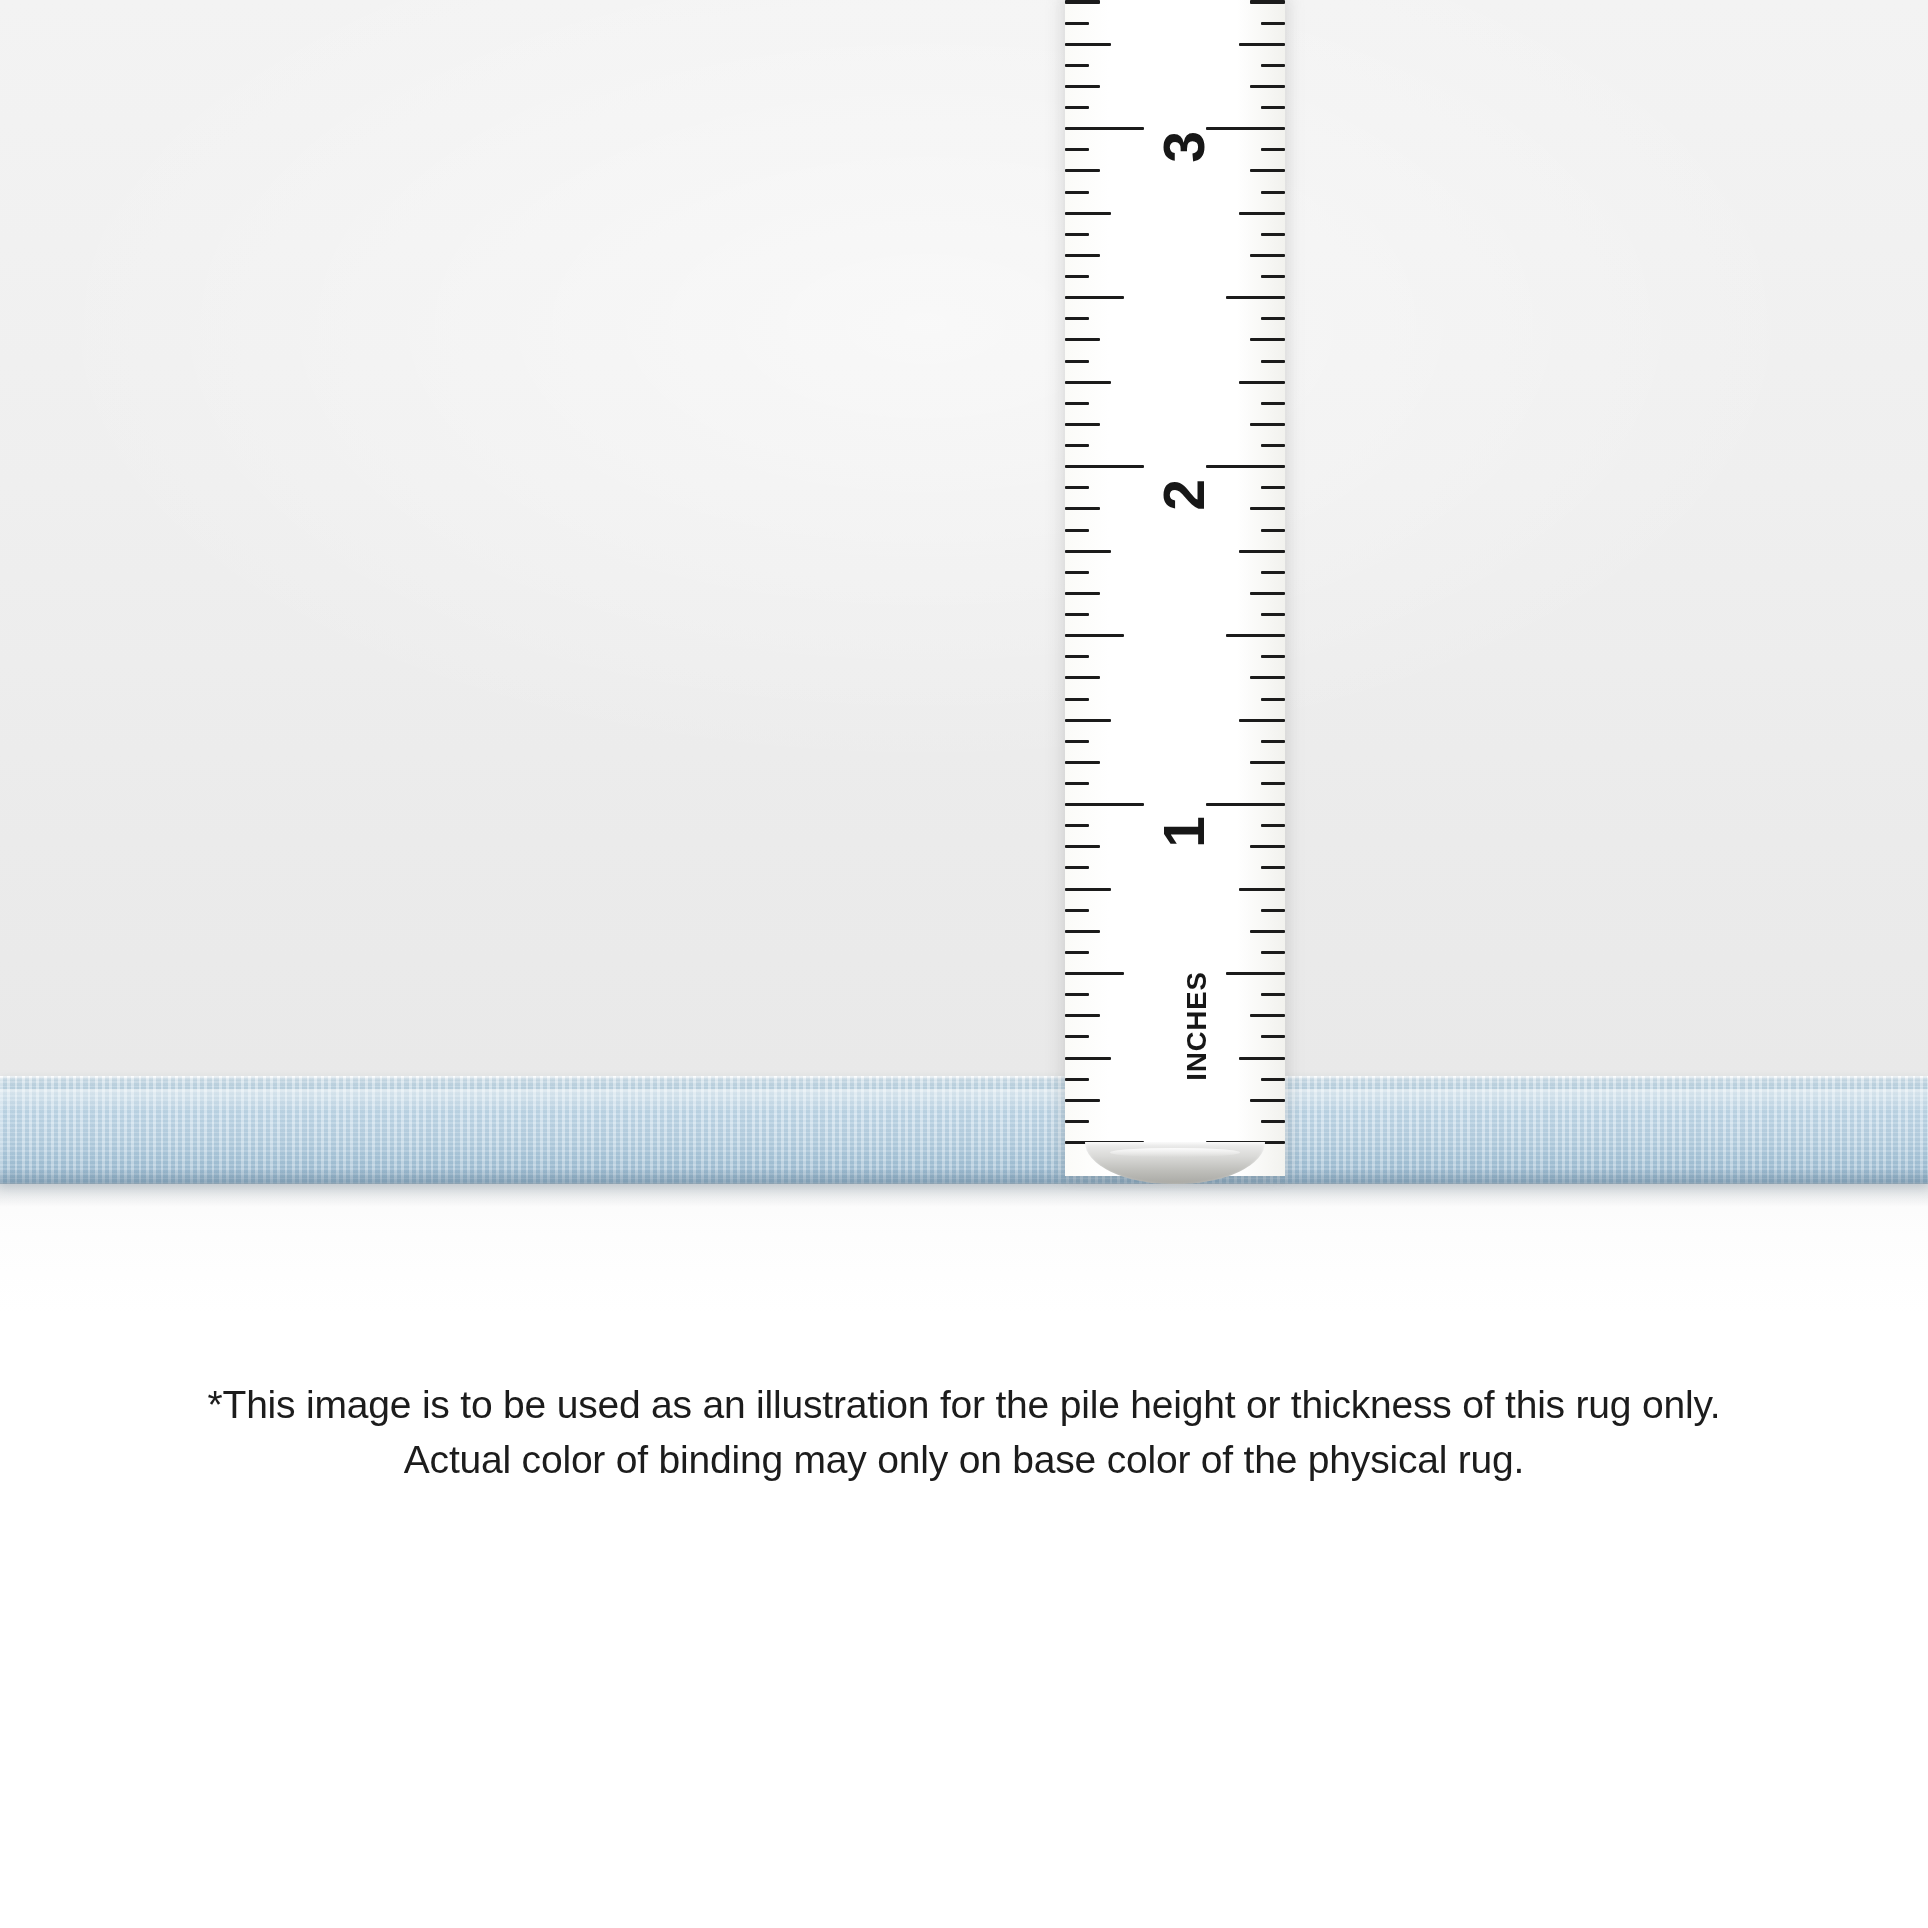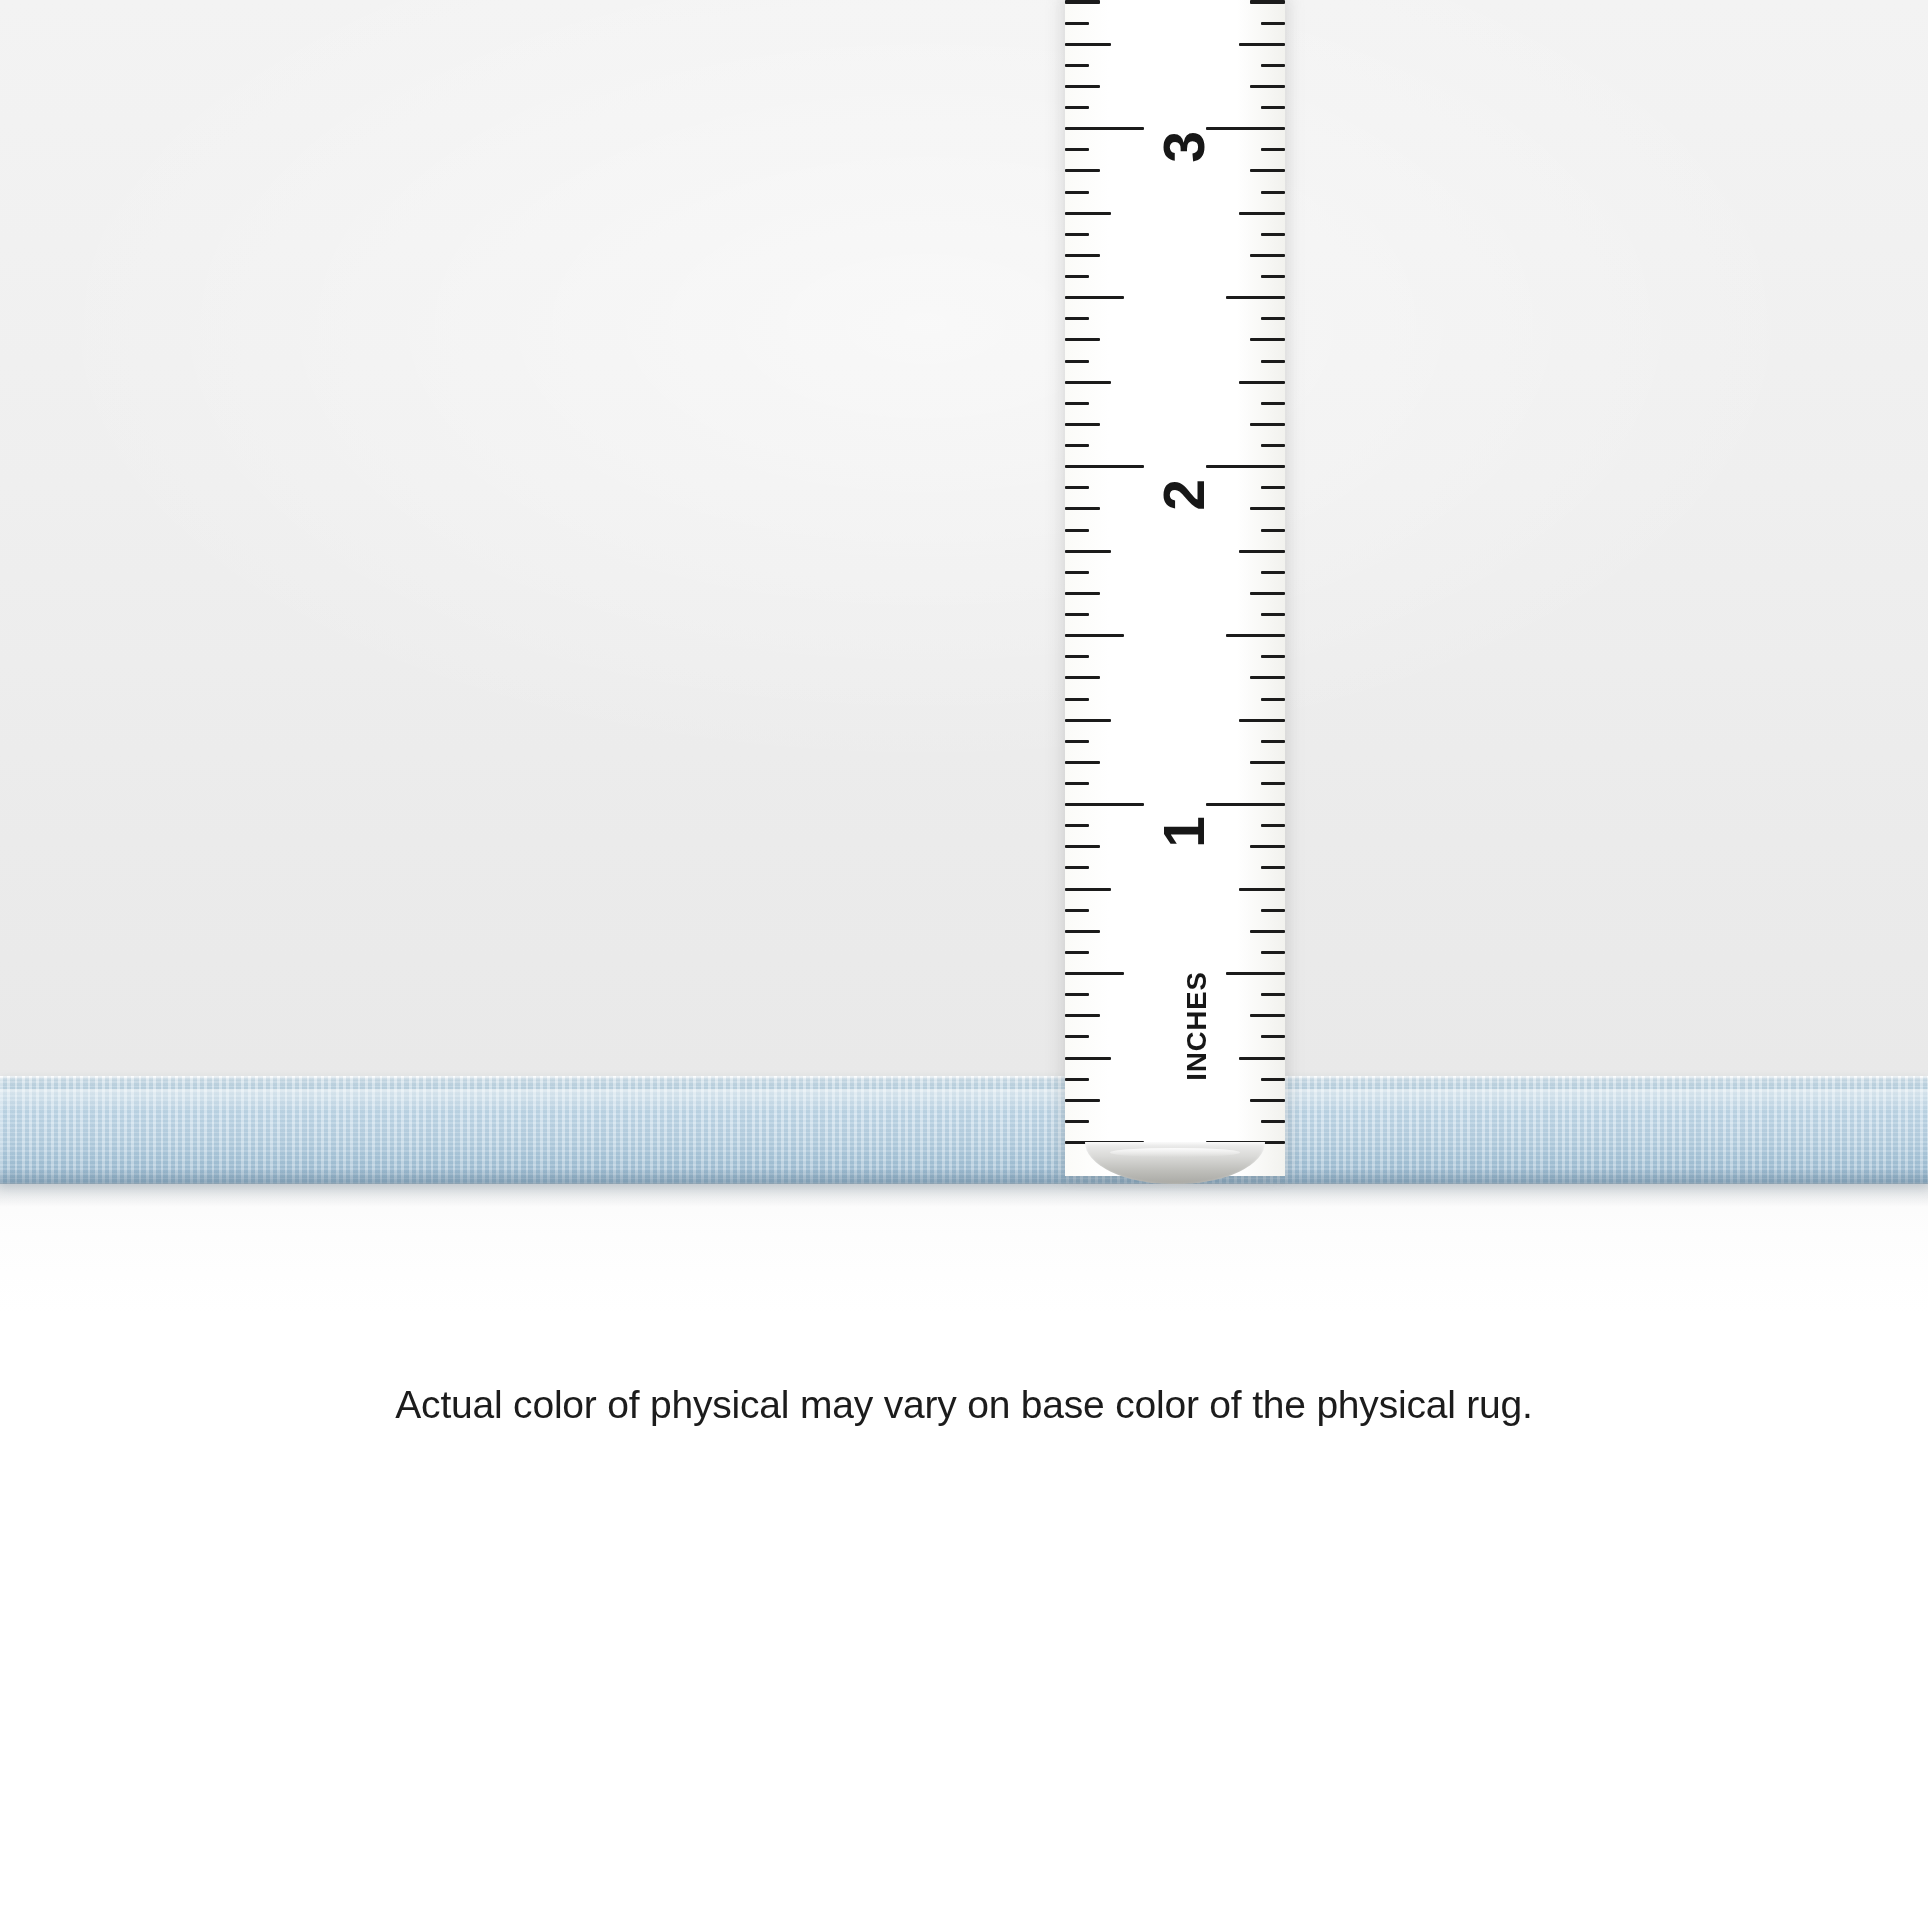--- a/index.html
+++ b/index.html
@@ -351,17 +351,18 @@
       <div class="ruler-word" style="left:77px; top:1015px;">INCHES</div>
     </div>
 
     <div class="ruler-tip">
       <div class="metal"></div>
     </div>
 
   </div>
 
   <div class="caption">
-    <span class="line">Actual color of physical may vary on base color of the physical rug.</span>
+    <span class="line">*This image is to be used as an illustration for the pile height or thickness of this rug only.</span>
+    <span class="line">Actual color of binding may only on base color of the physical rug.</span>
   </div>
 
 </div>
 
 
 </body></html>

